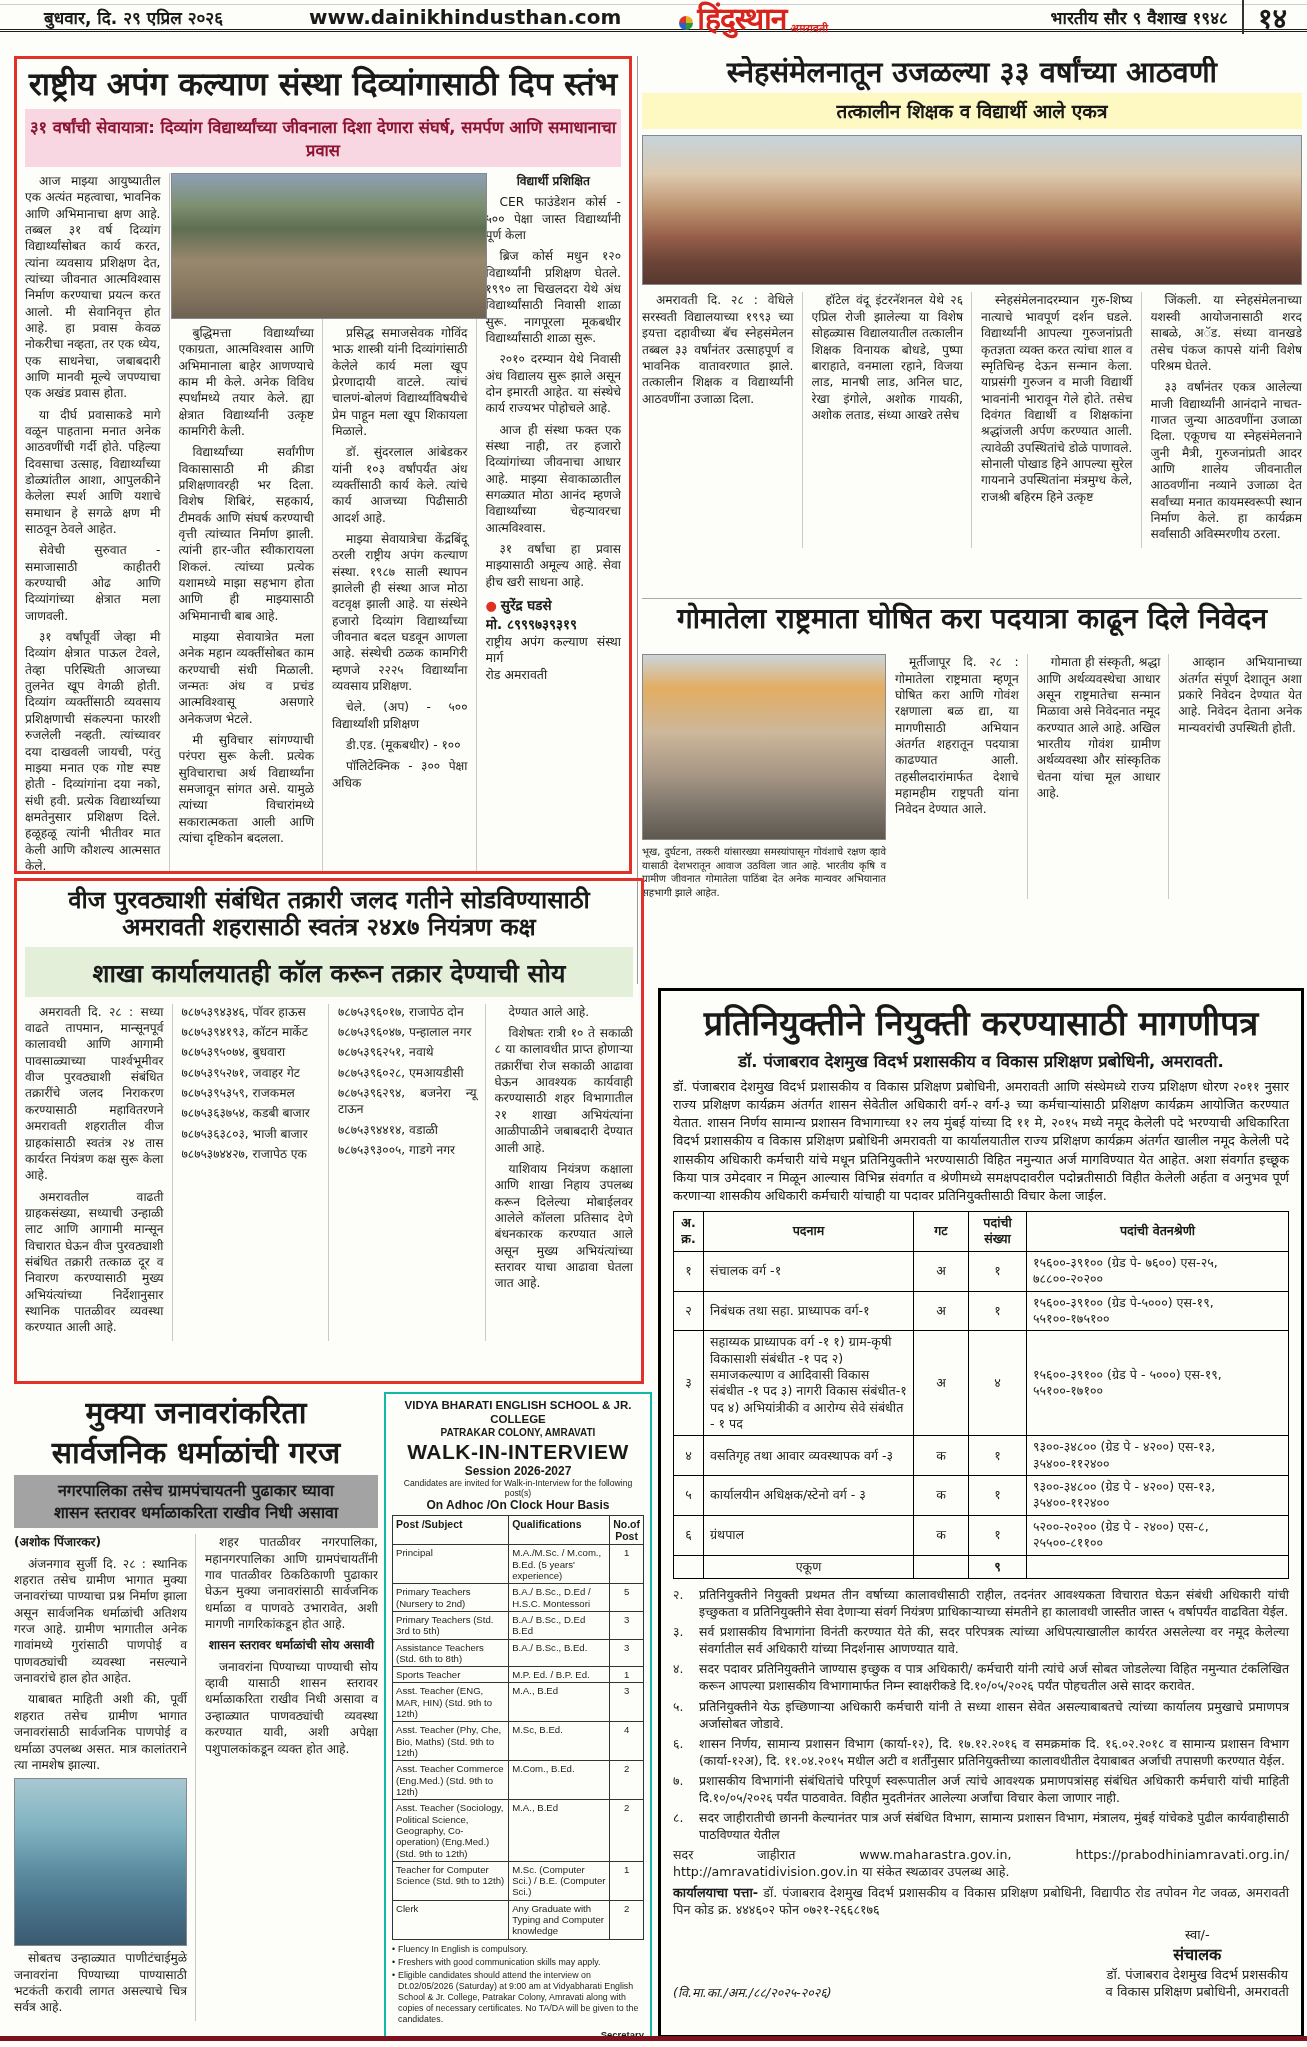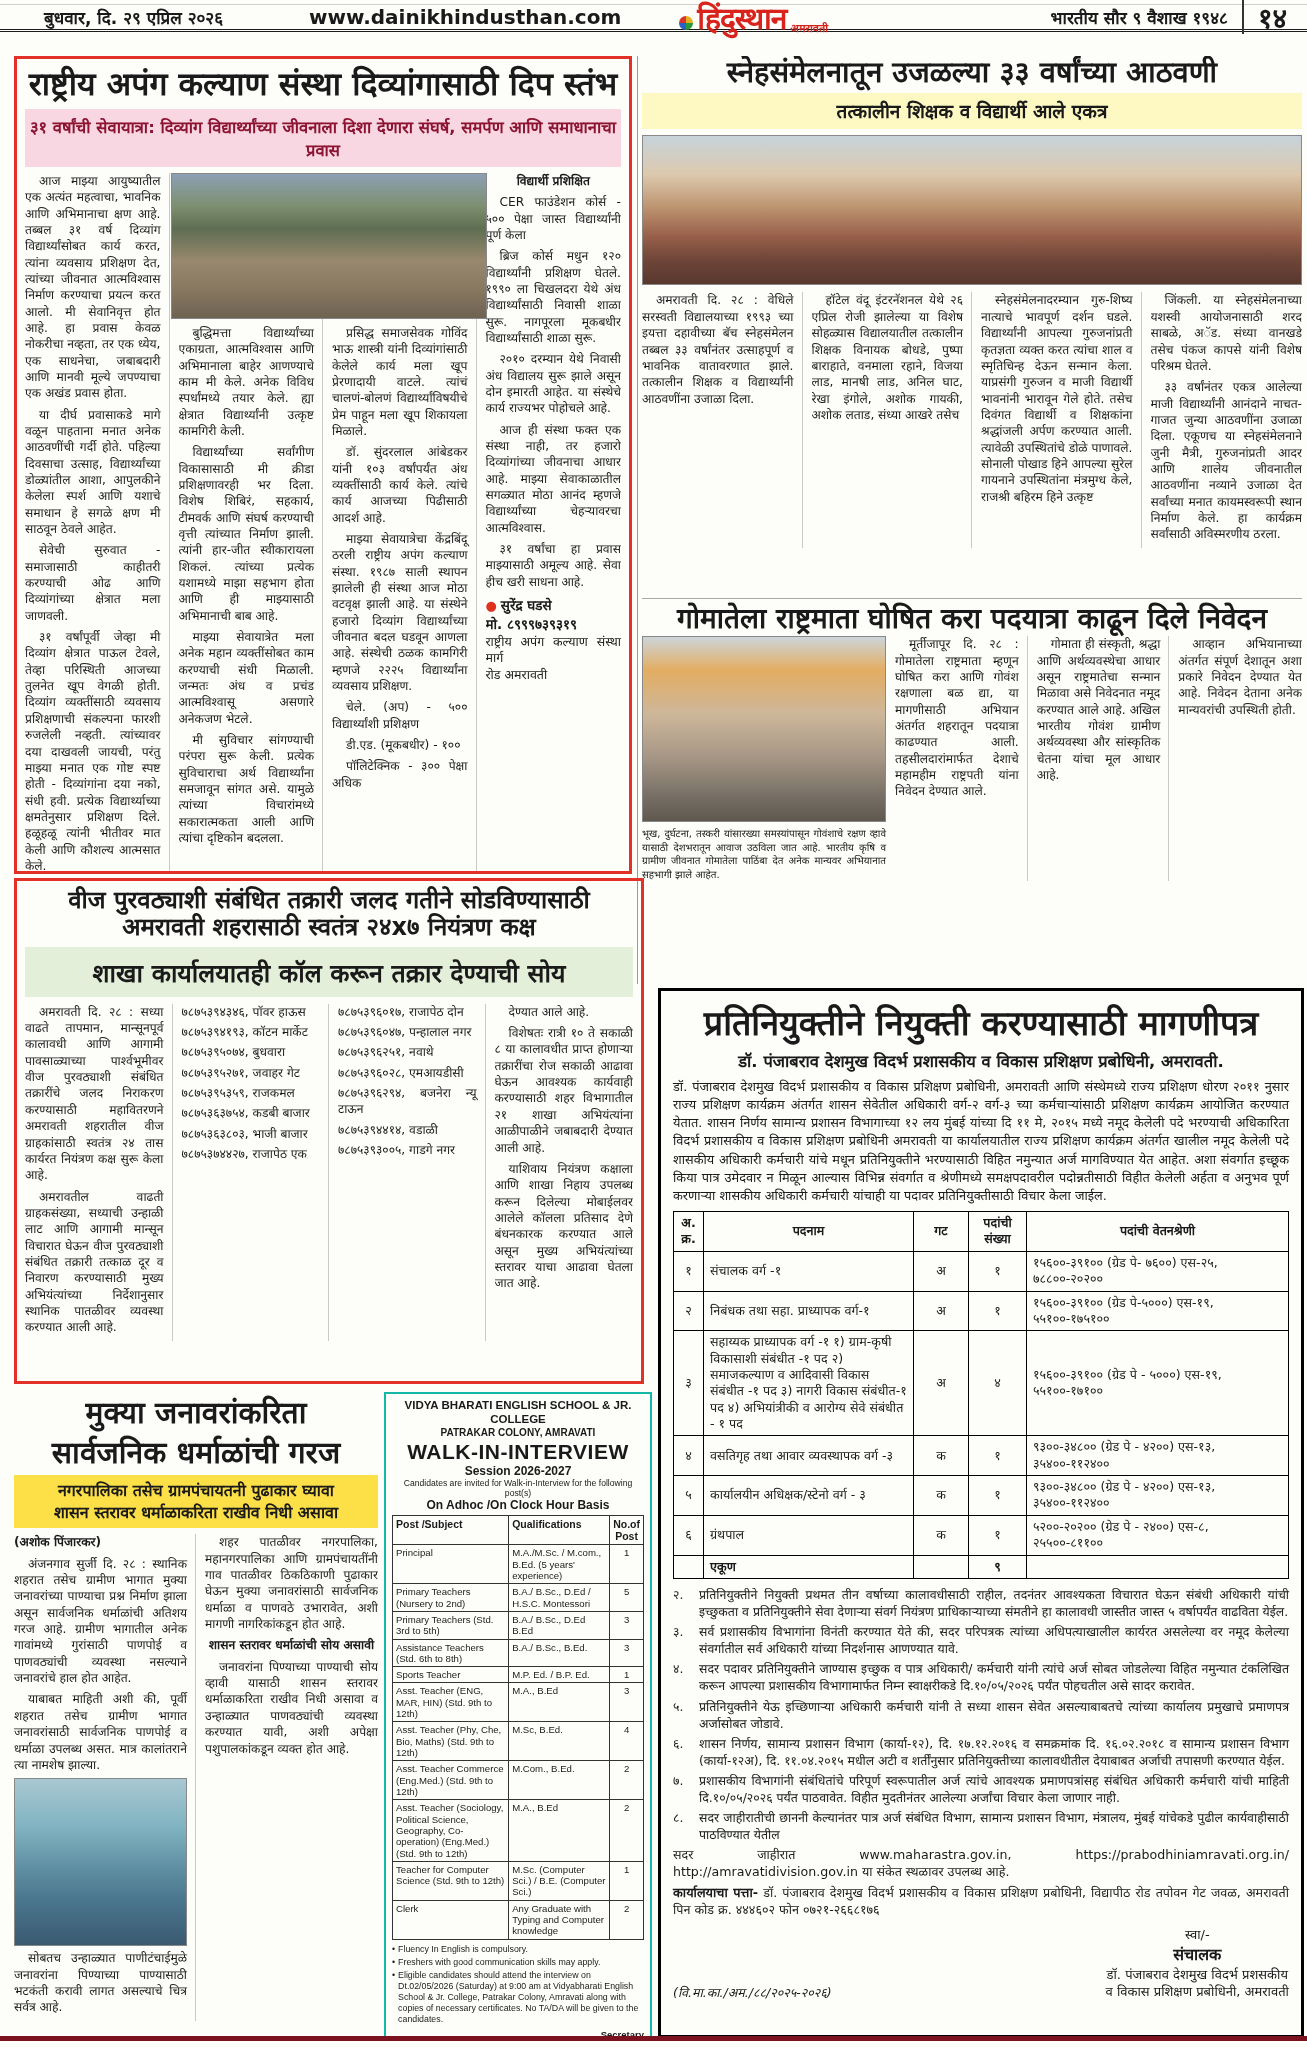--- a/index.html
+++ b/index.html
@@ -43,37 +43,37 @@
 
   
   .a2 { position:absolute; left:642px; top:56px; width:660px; height:538px; overflow:hidden; }
   .a2 .headline { font-size:29px; margin-bottom:5px; }
   .a2-band { background:#fef9c3; font-size:19px; padding:5px 4px; margin-bottom:6px; }
   .a2-photo { width:100%; height:150px; margin-bottom:7px;
      background:linear-gradient(180deg,#c6d3da 0%,#ddc9ae 26%,#bd9470 48%,#975f4a 68%,#6e4538 84%,#58382e 100%); }
 
   
   .a3 { position:absolute; left:642px; top:598px; width:660px; height:386px; overflow:hidden; border-top:1px solid #aaa; padding-top:4px; }
-  .a3 .headline { font-size:28px; margin-bottom:2px; }
+  .a3 .headline { font-size:28px; margin-bottom:20px; }
   .a3-row { display:flex; gap:9px; }
   .a3-photocol { width:244px; flex:none; font-size:10px; line-height:1.34; text-align:justify; }
   .a3-photo { width:100%; height:186px; margin-bottom:5px;
      background:linear-gradient(180deg,#ccd5da 0%,#e3ad62 18%,#cdb79a 42%,#a59584 66%,#7a7268 85%,#5f584e 100%); }
 
   
   .a4 { position:absolute; left:14px; top:878px; width:630px; height:506px; border:3px solid #e23128; padding:6px 8px; overflow:hidden; }
   .a4 .headline { font-size:24px; }
   .a4-band { background:#e4efd9; font-size:25px; padding:8px 4px; margin:6px 0 7px; }
   .phones { list-style:none; }
   .phones li { margin-bottom:4px; }
 
   
   .a5 { position:absolute; left:14px; top:1392px; width:364px; height:648px; overflow:hidden; }
   .a5 .headline { font-size:30px; margin:4px 0 6px; }
-  .a5-band { background:#fde047; font-size:16px; padding:5px 4px; margin-bottom:6px; line-height:1.35; }
+  .a5-band { background:#a3a3a3; font-size:16px; padding:5px 4px; margin-bottom:6px; line-height:1.35; }
   .a5-photo { width:100%; height:168px; margin:4px 0;
      background:linear-gradient(180deg,#a8c8d2 0%,#7fb2c0 30%,#5d8da0 55%,#49748c 75%,#3a5a70 100%); }
   .byline { font-weight:bold; text-indent:0 !important; }
   .subhead-inline { font-weight:bold; text-align:center; text-indent:0 !important; }
 
   
   .ad { position:absolute; left:384px; top:1392px; width:268px; height:648px; border:2px solid #14b8a6; padding:5px 6px; overflow:hidden; font-family:"Liberation Sans", sans-serif; }
   .ad-school { font-size:11.5px; font-weight:bold; text-align:center; line-height:1.2; }
   .ad-colony { font-size:10px; font-weight:bold; text-align:center; }
   .ad-walkin { font-size:21px; font-weight:bold; text-align:center; letter-spacing:.5px; margin-top:2px; }
@@ -439,21 +439,21 @@
             <td class="nt-no">६</td>
             <td>ग्रंथपाल</td>
             <td class="nt-grp">क</td>
             <td class="nt-cnt">१</td>
             <td>५२००-२०२०० (ग्रेड पे - २४००) एस-८, २५५००-८११००</td>
           </tr>
         </tbody>
       <tfoot>
         <tr>
           <td></td>
-          <td style="text-align:left; font-weight:bold;">एकूण</td>
+          <td style="text-align:center; font-weight:normal;">एकूण</td>
           <td></td>
           <td class="nt-cnt" style="font-weight:bold;">९</td>
           <td></td>
         </tr>
       </tfoot>
     </table>
     <ul class="notice-notes">
 
         <li>
           <span class="nn">२.</span>

